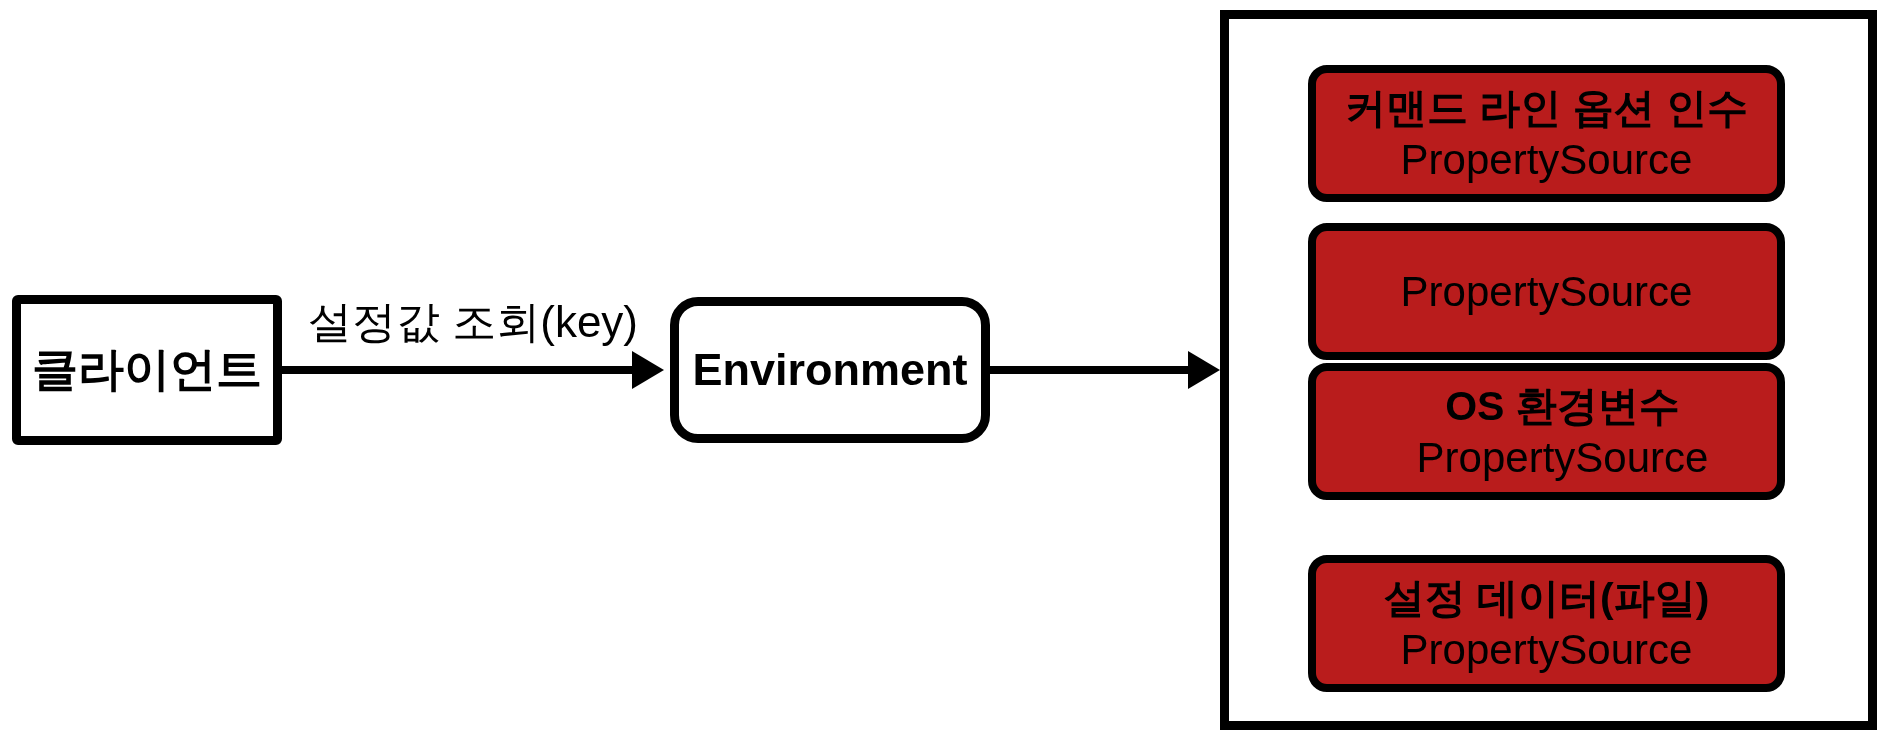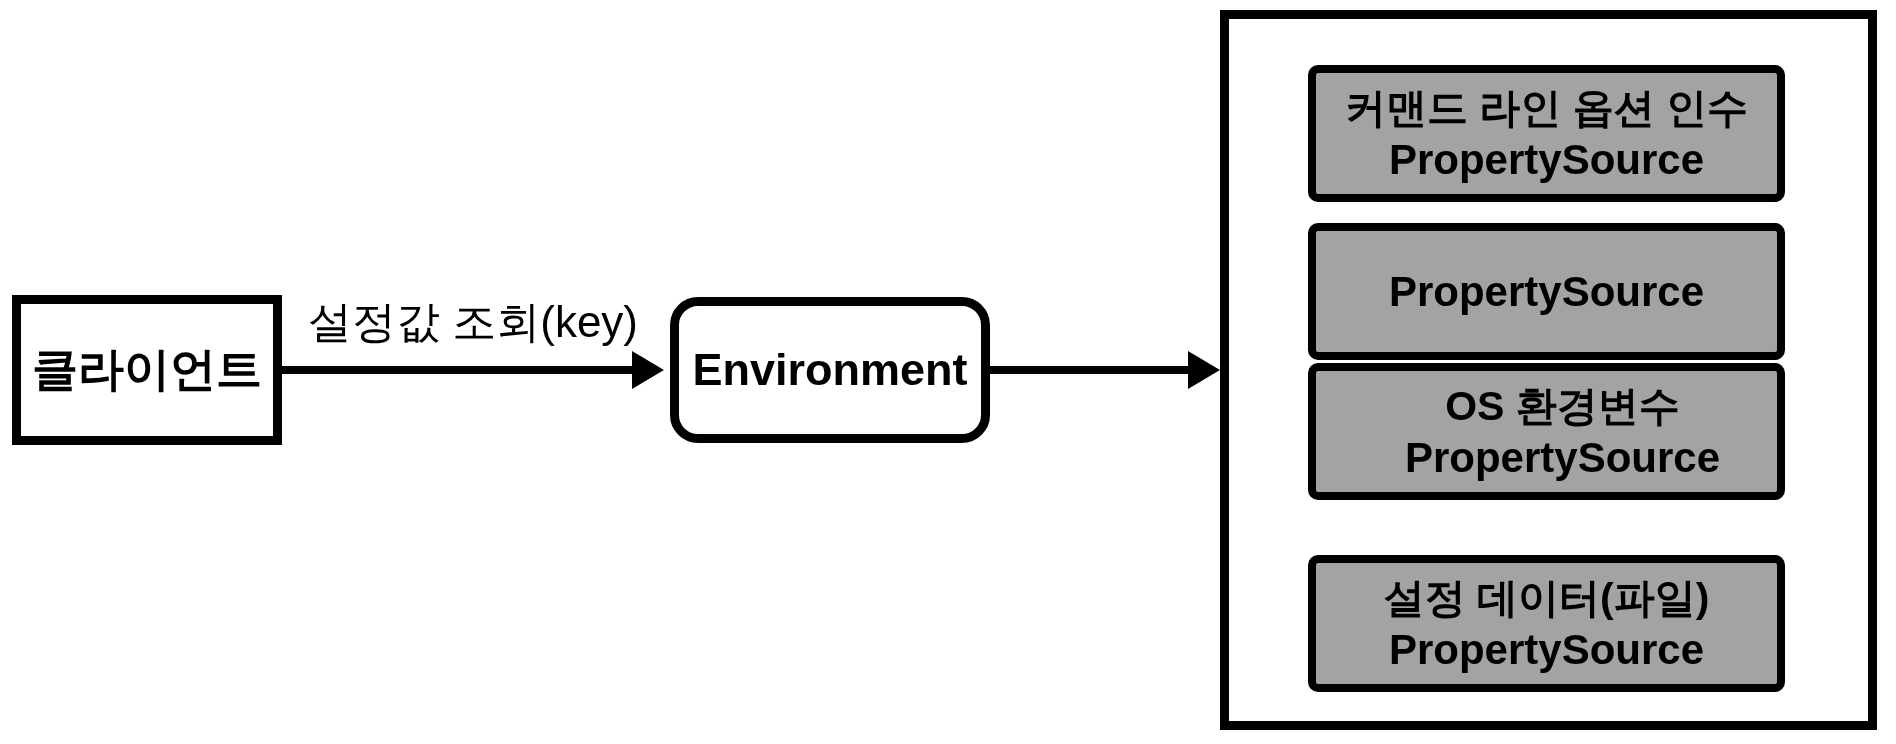--- a/index.html
+++ b/index.html
@@ -22,20 +22,21 @@
     align-items: center;
     justify-content: center;
     font-weight: bold;
     color: #000000;
     text-align: center;
   }
   .client-box {
     left: 12px; top: 295px;
     width: 270px; height: 150px;
     font-size: 46px;
+    border-radius: 6px;
   }
   .env-box {
     left: 670px; top: 297px;
     width: 320px; height: 146px;
     border-radius: 28px;
     font-size: 45px;
     text-align: right;
   }
   .arrow-label {
     position: absolute;
@@ -72,43 +73,43 @@
     left: 1220px; top: 10px;
     width: 657px; height: 720px;
     border: 9px solid #000000;
     background: #ffffff;
   }
   .ps-box {
     position: absolute;
     left: 79px;
     width: 477px; height: 137px;
     border: 8px solid #000000;
-    border-radius: 10px;
-    background: #a3a3a3;
+    border-radius: 19px;
+    background: #b91c1c;
     display: flex;
     flex-direction: column;
     align-items: center;
     justify-content: center;
     text-align: center;
   }
   .ps1 { top: 46px; }
   .ps2 { top: 204px; }
   .ps3 { top: 344px; padding-left: 32px; }
   .ps4 { top: 536px; }
   .ps-line1 {
     font-size: 41px;
     line-height: 52px;
     font-weight: bold;
     color: #000000;
     white-space: nowrap;
   }
   .ps-line2 {
     font-size: 42px;
     line-height: 52px;
-    font-weight: bold;
+    font-weight: normal;
     color: #000000;
     white-space: nowrap;
   }
 </style>
 </head>
 <body>
 
 <div class="canvas">
 
   <div class="box client-box">

